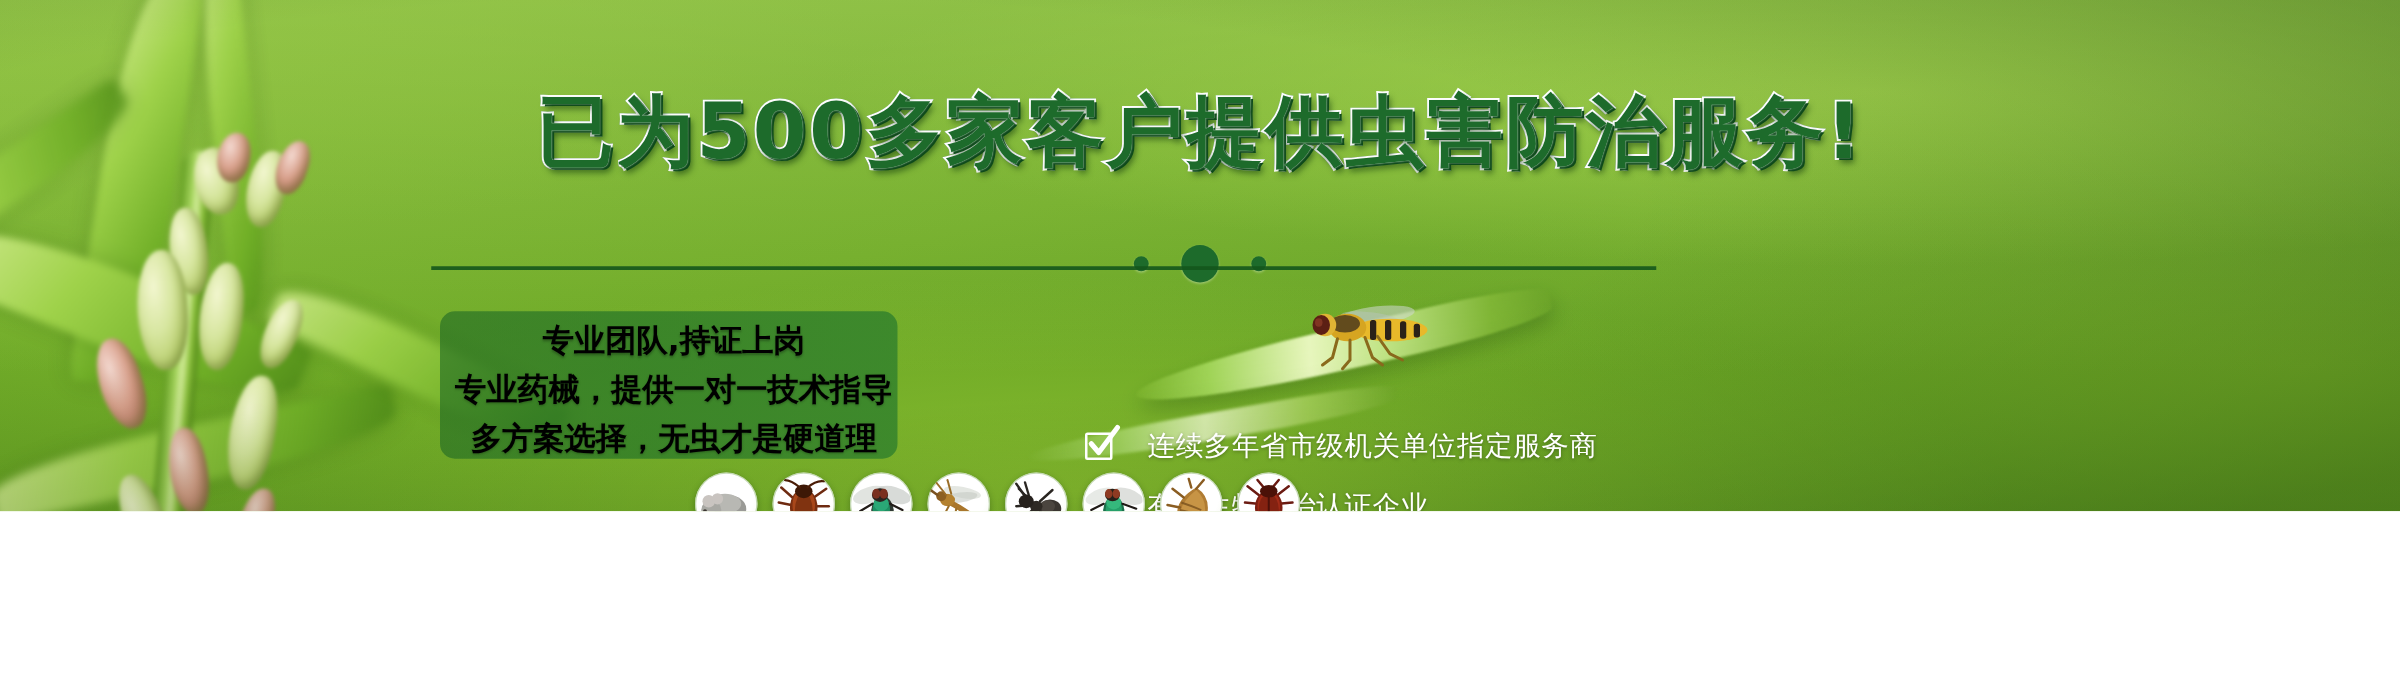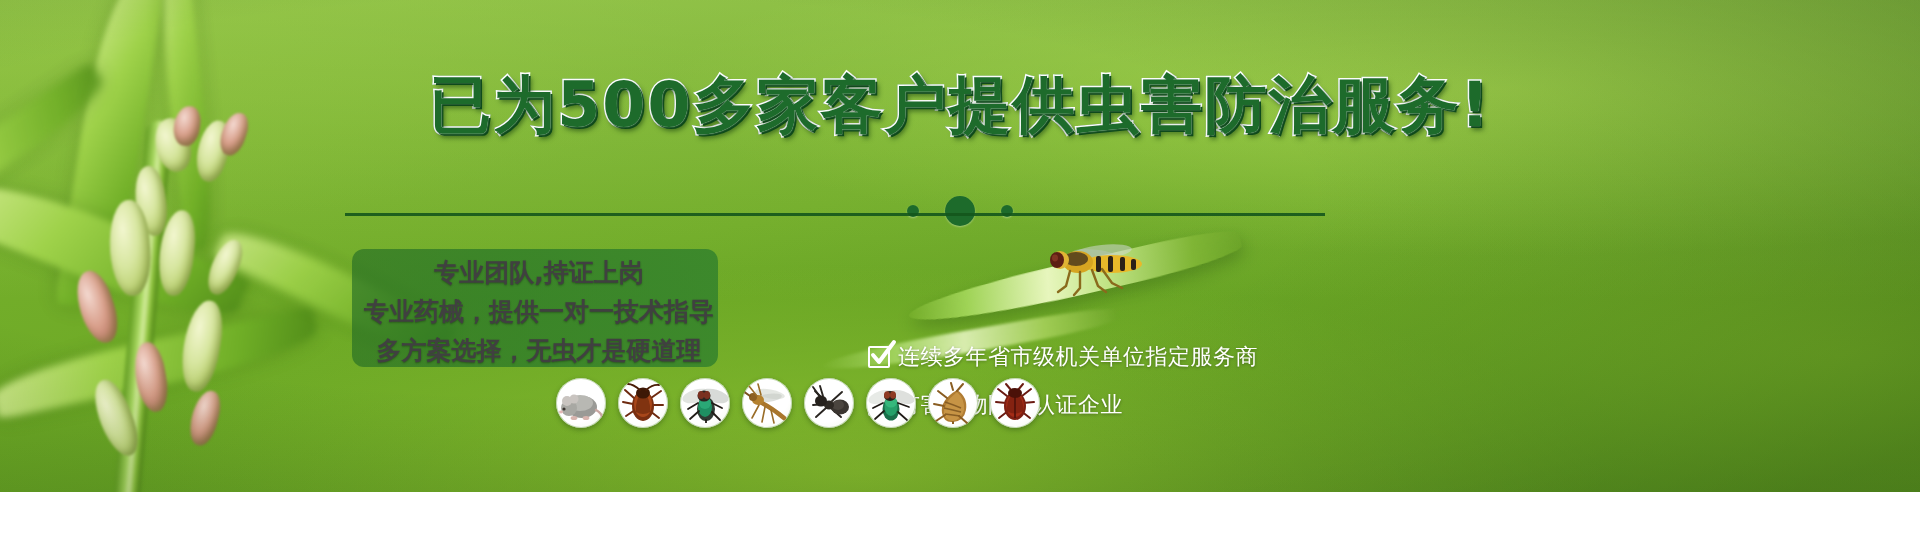--- a/index.html
+++ b/index.html
@@ -1,20 +1,20 @@
 <!DOCTYPE html>
 <html><head>
 <meta charset="utf-8">
 <title>Banner</title>
 <style>
   html,body{margin:0;padding:0;background:#fff;}
   body{font-family:"Liberation Sans","DejaVu Sans",sans-serif;}
 
   .banner{
-    position:relative;width:1920px;height:492px;overflow:hidden;
+    position:relative;width:1920px;height:409px;overflow:hidden;
     background:#6aa821;
   }
 
   
   .bg-base{
     position:absolute;inset:0;
     background:
       radial-gradient(ellipse 70% 55% at 78% 18%, #8fc43a 0%, rgba(143,196,58,0) 62%),
       radial-gradient(ellipse 60% 70% at 96% 72%, #74ad27 0%, rgba(116,173,39,0) 70%),
       radial-gradient(ellipse 55% 60% at 45% 96%, #86bb2e 0%, rgba(134,187,46,0) 70%),
@@ -115,31 +115,31 @@
     border-radius:12px 12px 12px 12px;
     background:linear-gradient(90deg,rgba(32,106,36,.62) 0%,rgba(44,122,40,.78) 45%,rgba(52,131,44,.86) 100%);
     overflow:hidden;
   }
   .infolines{
     position:absolute;left:344px;top:213px;width:390px;height:160px;
     display:flex;flex-direction:column;justify-content:center;gap:6px;
     padding-top:36px;box-sizing:border-box;
   }
   .infoline{
-    color:#404040;font-weight:bold;text-align:center;white-space:nowrap;
+    color:#000000;font-weight:bold;text-align:center;white-space:nowrap;
     font-family:"DejaVu Sans","Liberation Sans",sans-serif;
     text-shadow:0 1px 2px rgba(0,0,0,.30);
   }
   .infoline.l1{font-size:25px;letter-spacing:0px;}
   .infoline.l2{font-size:25px;letter-spacing:0px;}
   .infoline.l3{font-size:25px;letter-spacing:0px;}
 
   
   .bullets{position:absolute;left:868px;top:342px;display:flex;flex-direction:column;gap:18px;}
-  .bullet{display:flex;align-items:center;gap:8px;}
+  .bullet{display:flex;align-items:center;gap:28px;}
   .chk{width:22px;height:22px;position:relative;flex:0 0 auto;}
   .chk .box{position:absolute;inset:0;border:2px solid #ffffff;border-radius:2px;}
   .chk svg{position:absolute;left:-1px;top:-7px;}
   .bullet-txt{
     color:#ffffff;font-size:22px;font-weight:normal;white-space:nowrap;
     font-family:"DejaVu Sans","Liberation Sans",sans-serif;
     text-shadow:0 1px 3px rgba(0,0,0,.35);letter-spacing:.5px;
   }
 
   

